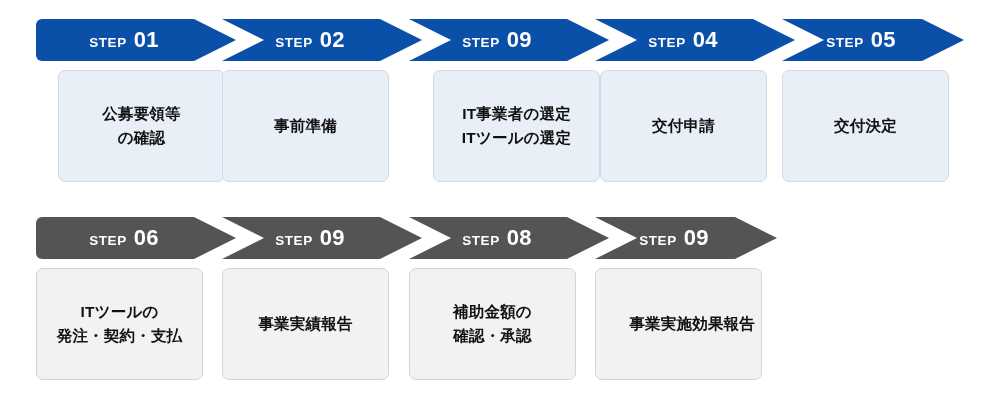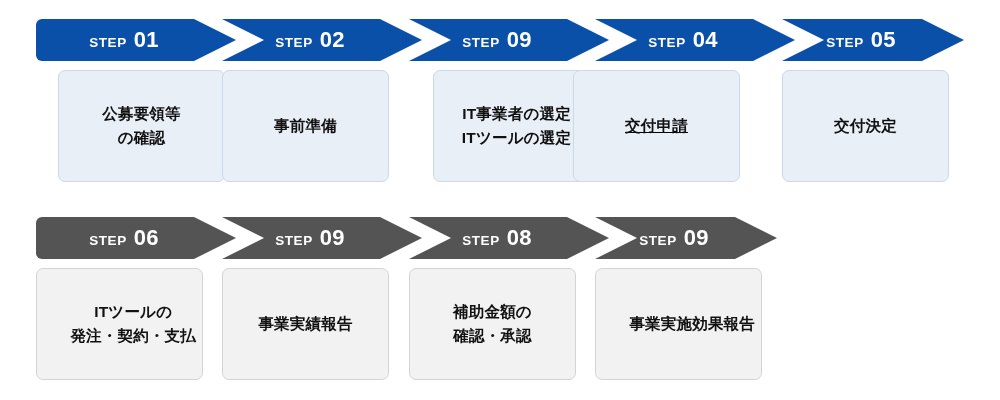--- a/index.html
+++ b/index.html
@@ -197,21 +197,21 @@
         <div class="card-text">
           <span class="ln">事前準備</span>
         </div>
       </div>
       <div class="card" style="left:409px;margin-left:24px;">
         <div class="card-text">
           <span class="ln">IT事業者の選定</span>
           <span class="ln">ITツールの選定</span>
         </div>
       </div>
-      <div class="card" style="left:573px;text-decoration:underline;">
+      <div class="card" style="left:600px;">
         <div class="card-text">
           <span class="ln">交付申請</span>
         </div>
       </div>
       <div class="card" style="left:782px;">
         <div class="card-text">
           <span class="ln">交付決定</span>
         </div>
       </div>
     </div>
@@ -264,21 +264,21 @@
         </span>
         <span class="banner-label">
           <span class="word">STEP</span>
           <span class="num">09</span>
         </span>
       </div>
 
     </div>
 
     <div class="card-layer">
-      <div class="card" style="left:36px;justify-content:flex-end;">
+      <div class="card" style="left:36px;">
         <div class="card-text">
           <span class="ln">ITツールの</span>
           <span class="ln">発注・契約・支払</span>
         </div>
       </div>
       <div class="card" style="left:222px;">
         <div class="card-text">
           <span class="ln">事業実績報告</span>
         </div>
       </div>

